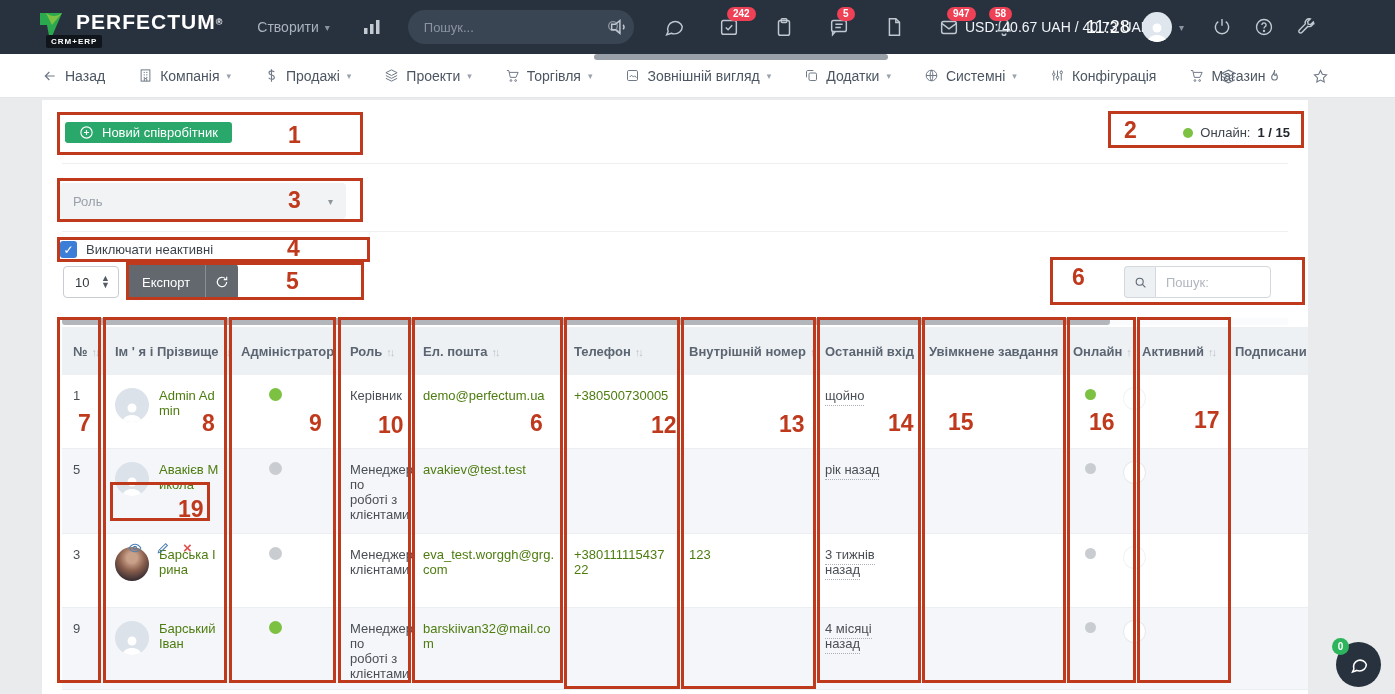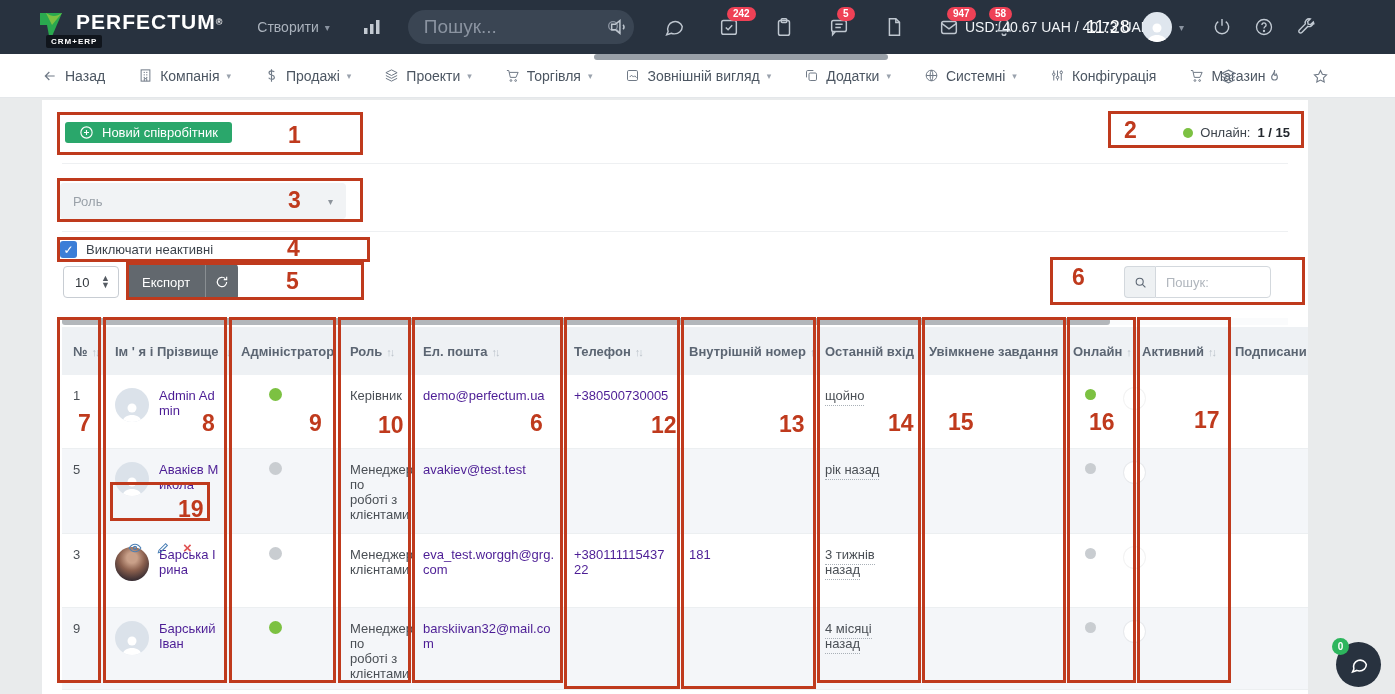--- a/index.html
+++ b/index.html
@@ -9,21 +9,21 @@
 
   
   .topbar { position:absolute; left:0; top:0; width:1395px; height:54px; background:#28323f; display:flex; align-items:center; }
   .logo { display:flex; align-items:flex-start; margin-left:38px; position:relative; }
   .logo-text { color:#fff; font-size:21px; font-weight:bold; letter-spacing:1px; line-height:22px; margin-left:8px; }
   .logo-reg { color:#fff; font-size:9px; vertical-align:top; }
   .logo-sub { position:absolute; left:8px; top:24px; background:#10151c; color:#fff; font-size:8px; font-weight:bold; letter-spacing:1px; padding:2px 5px; border-radius:2px; }
   .tb-create { margin-left:34px; color:#aab2bc; font-size:14px; cursor:pointer; display:flex; align-items:center; gap:6px; }
   .tb-caret { font-size:10px; color:#8a93a0; }
   .tb-chart { margin-left:32px; }
-  .tb-search { margin-left:26px; width:226px; height:34px; background:#3a4553; border:none; border-radius:17px; color:#84cc16; font-size:19px; padding:0 34px 0 16px; outline:none; }
+  .tb-search { margin-left:26px; width:226px; height:34px; background:#3a4553; border:none; border-radius:17px; color:#84cc16; font-size:13px; padding:0 34px 0 16px; outline:none; }
   .tb-search::placeholder { color:#8a93a0; }
   .tb-search-wrap { position:relative; }
   .tb-search-ico { position:absolute; right:12px; top:9px; }
   .tb-icons { position:absolute; left:607px; top:0; height:54px; display:flex; align-items:center; gap:31px; }
   .tb-ico { position:relative; width:24px; height:24px; display:flex; align-items:center; justify-content:center; cursor:pointer; }
   .badge { position:absolute; top:-8px; left:10px; background:#ef4156; color:#fff; font-size:10px; font-weight:bold; border-radius:9px; padding:2px 6px; line-height:10px; }
   .badge.bl { left:-10px;margin-left:7px; }
   .tb-currency { position:absolute; left:965px; top:0; height:54px; display:flex; align-items:center; color:#f2f5f8; font-size:14px; }
   .tb-time { position:absolute; left:1086px; top:0; height:54px; display:flex; align-items:center; color:#fff; font-size:18px; }
   .tb-avatar-wrap { position:absolute; left:1142px; top:12px; display:flex; align-items:center; gap:7px; cursor:pointer; }
@@ -65,21 +65,21 @@
   table.grid { position:absolute; left:20px; top:227px; width:1246px; border-collapse:collapse; table-layout:fixed; }
   .grid th { background:#eef1f4; height:48px; text-align:left; font-size:13px; color:#5b6572; padding:0 8px 0 11px; white-space:nowrap; overflow:hidden; }
   .grid th .sort { font-size:11px; letter-spacing:-2px; color:#bcc3ca; margin-left:4px; }
   .grid th .sort::before { content:"↑"; }
   .grid th .sort::after { content:"↓"; }
   .grid th .sort.asc::before { color:#5b6572; }
   .grid td { vertical-align:top; padding:13px 8px 8px 11px; font-size:13px; color:#4a4f55; border-bottom:1px solid #eceff1; }
   .grid tr.even td { background:#f4f6f9; }
   .grid tr.r1 td { height:73px; } .grid tr.r2 td { height:85px; } .grid tr.r3 td { height:74px; } .grid tr.r4 td { height:80px; }
   .num { color:#8a9099; }
-  .link { color:#4c1d95; text-decoration:none; cursor:pointer; word-break:break-all; }
+  .link { color:#4d7c0f; text-decoration:none; cursor:pointer; word-break:break-all; }
   .name-cell { display:flex; gap:10px; }
   .avatar { width:34px; height:34px; min-width:34px; border-radius:50%; background:#dbe2ea; overflow:hidden; display:flex; align-items:flex-end; justify-content:center; }
   .avatar.photo { background:radial-gradient(circle at 50% 32%, #c9a089 18%, #8a5f4d 45%, #3a2e33 78%, #23202b 100%); }
   .dot { display:inline-block; width:13px; height:13px; border-radius:50%; background:#c9cdd1; margin-left:28px; }
   .dot.sm { width:11px; height:11px; margin-left:12px; }
   .dot.on { background:#7cc142; }
   .toggle { width:40px; height:21px; border-radius:11px; background:#7cc142; position:relative; margin-left:2px; cursor:pointer; }
   .toggle::after { content:""; position:absolute; right:-1px; top:0; width:21px; height:21px; border-radius:50%; background:#fff; box-shadow:0 0 0 1px rgba(0,0,0,.05); }
   .toggle.muted { background:#bcdc96; }
   .ll { border-bottom:1px dotted #a9b0b7; padding-bottom:2px; }
@@ -484,21 +484,21 @@
         <td>
             <div class="name-cell">
           <span class="avatar photo"></span>
           <span class="link namewrap">Барська Ірина</span>
         </div>
           </td>
         <td><span class="dot off"></span></td>
         <td>Менеджер клієнтами</td>
         <td><span class="link">eva_test.worggh@grg.com</span></td>
         <td><span class="link">+38011111543722</span></td>
-        <td><span class="link">181</span></td>
+        <td><span class="link">123</span></td>
         <td><span class="ll">3 тижнів назад</span></td>
         <td></td>
         <td><span class="dot sm off"></span></td>
         <td><span class="toggle on"></span></td>
         <td></td>
       </tr>
       <tr class="even r4">
         <td class="num">9</td>
         <td>
             <div class="name-cell">

